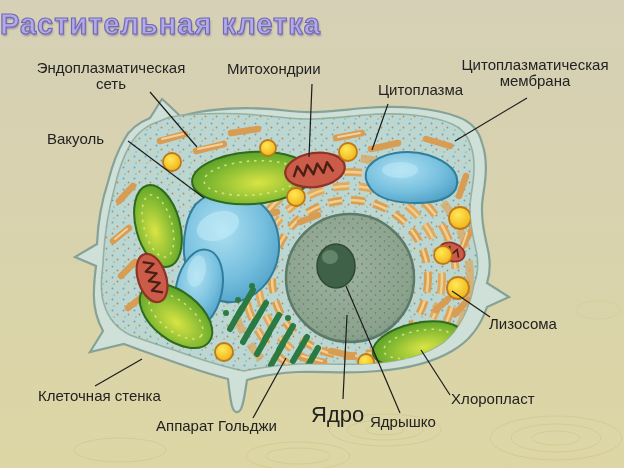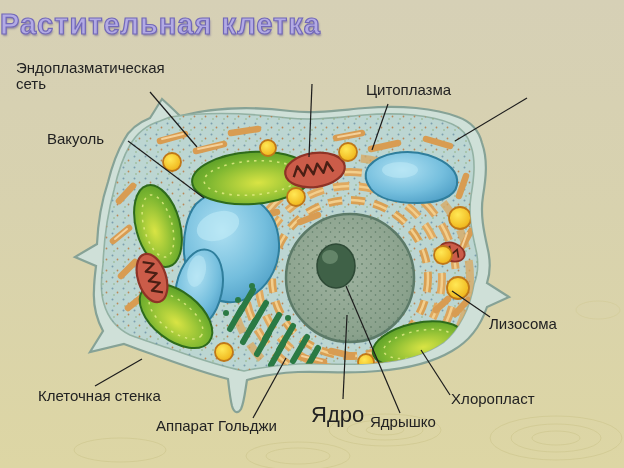--- a/index.html
+++ b/index.html
@@ -12,21 +12,21 @@
   .page-title{
     position:absolute;left:0;top:8px;width:624px;
     font-size:29px;font-weight:bold;letter-spacing:1px;
     color:#b3abe4;-webkit-text-stroke:1.2px #7268b8;
     text-shadow:1px 2px 2px rgba(70,60,140,.45);
   }
   .lbl{
     position:absolute;color:#222;font-size:15px;line-height:1.08;
     white-space:nowrap;
   }
-  .lbl.center{white-space:normal;}
+  .lbl.center{text-align:center;white-space:normal;}
 </style>
 </head>
 <body>
 
 <div id="slide">
 
   <svg id="cell-svg" width="624" height="468" viewBox="0 0 624 468">
     <defs>
       <radialGradient id="gVac" cx="40%" cy="35%" r="75%">
         <stop offset="0%" stop-color="#aee0f2"></stop>
@@ -255,23 +255,28 @@
     </g>
   </svg>
 
   <div class="page-title">Растительная клетка</div>
 
   <div class="lbl center" style="left:16px;top:60px;width:190px;">
     <span>Эндоплазматическая</span><br>
     <span>сеть</span>
   </div>
 
-
-  <div class="lbl" style="left:366px;top:82px;text-align:right;">Цитоплазма</div>
-
+  <div class="lbl" style="left:227px;top:61px;">Митохондрии</div>
+
+  <div class="lbl" style="left:378px;top:82px;text-align:right;">Цитоплазма</div>
+
+  <div class="lbl center" style="left:450px;top:57px;width:170px;">
+    <span>Цитоплазматическая</span><br>
+    <span>мембрана</span>
+  </div>
 
   <div class="lbl" style="left:47px;top:131px;">Вакуоль</div>
 
   <div class="lbl" style="left:472px;top:316px;margin-left:17px;">Лизосома</div>
 
   <div class="lbl" style="left:156px;top:418px;">Аппарат Гольджи</div>
 
   <div class="lbl" style="left:38px;top:388px;">Клеточная стенка</div>
 
   <div class="lbl" style="left:311px;top:403px;font-size:22px;">Ядро</div>

